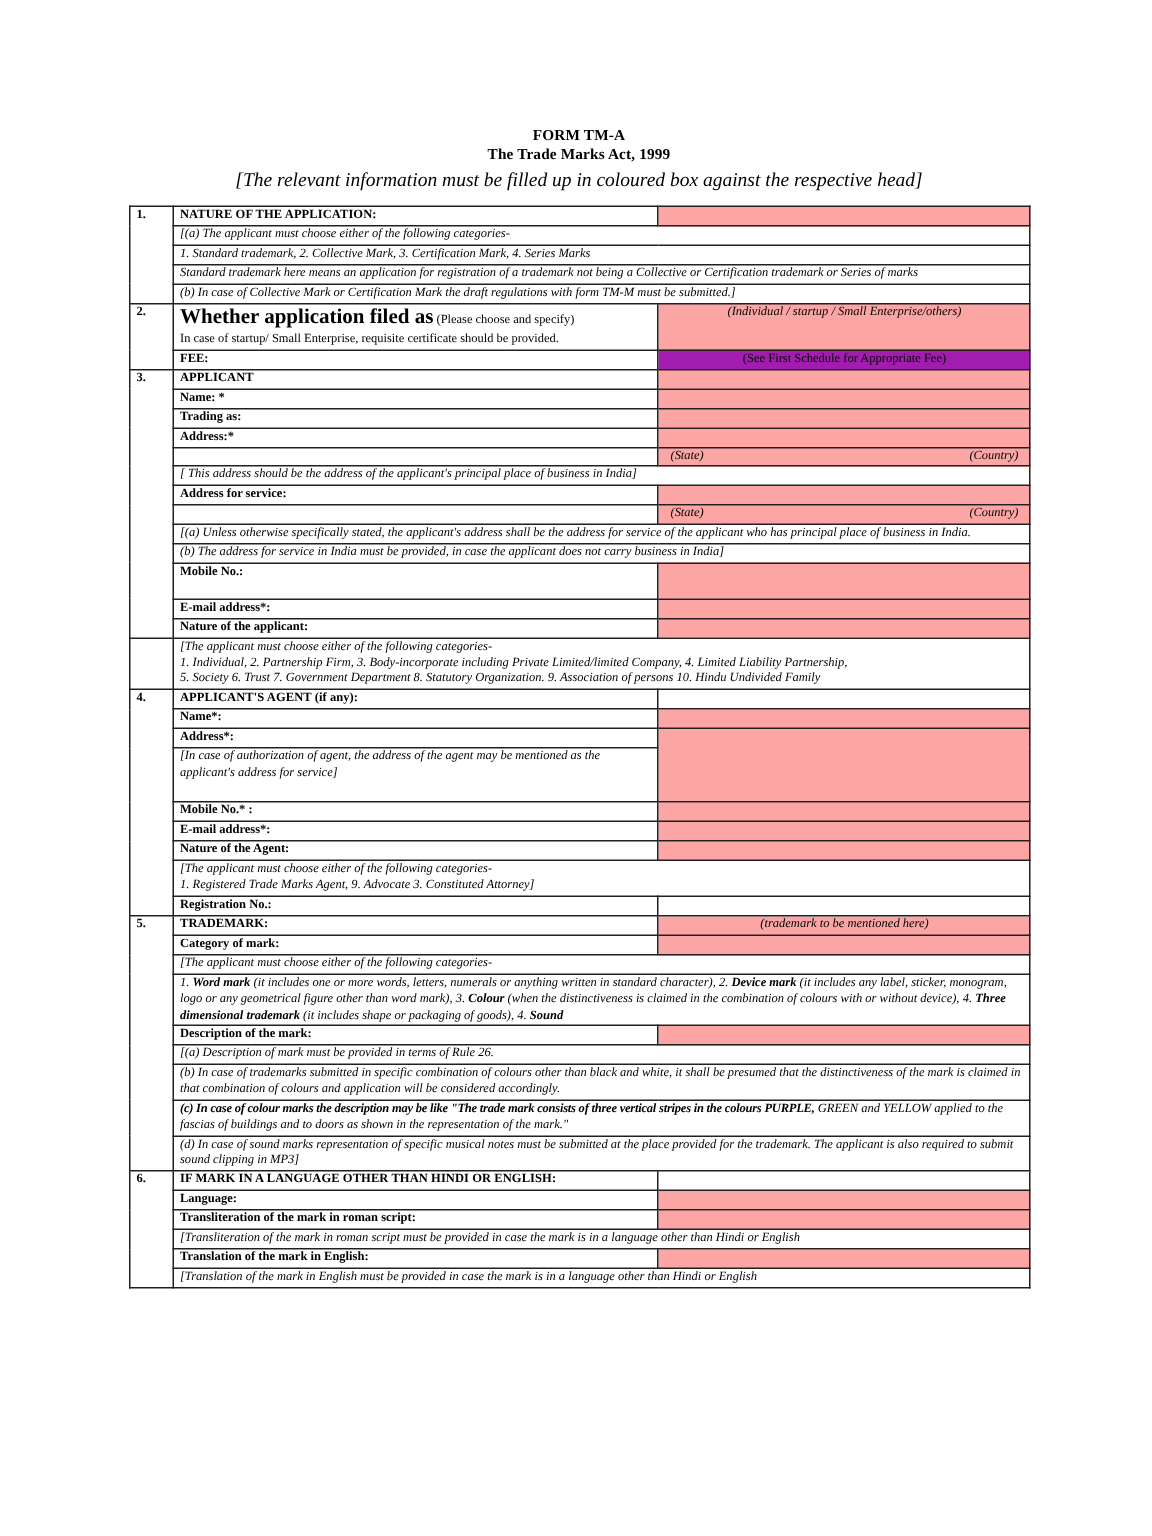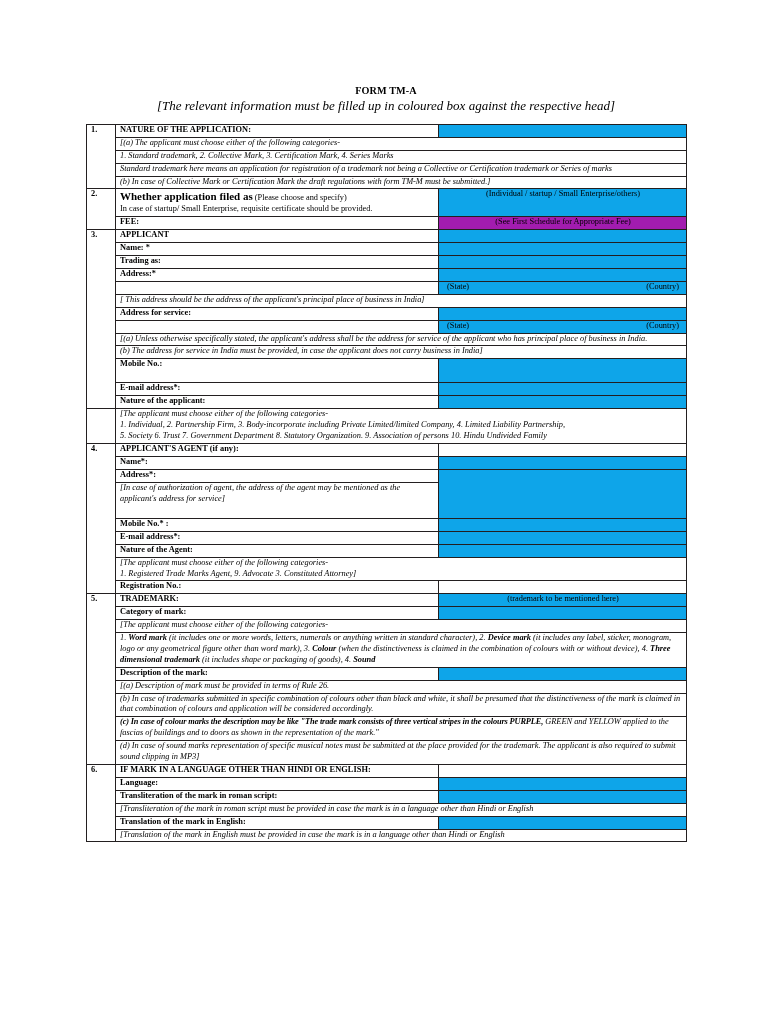--- a/index.html
+++ b/index.html
@@ -59,23 +59,23 @@
   col.cval  { width: 248px; }
 
   
   .num {
     text-align: left;
     font-weight: bold;
     font-size: 8.6px;
     padding-left: 6px;
   }
   .hd        { font-weight: bold; font-size: 9.1px; letter-spacing: .05px; }
-  .lbl       { font-weight: bold; font-size: 11px; }
+  .lbl       { font-weight: bold; font-size: 14px; }
   .ital      { font-style: italic; }
-  .green     { background: #0ea5e9; }
+  .green     { background: #fca5a5; font-style: italic; }
   .peach     { background: #a21caf; }
   .white     { background: #ffffff; }
   .ctr       { text-align: center; }
   .tiny      { font-size: 8.3px; }
 
   .statecountry {
     display: flex;
     justify-content: space-between;
     font-size: 8.3px;
     padding: 0 4px 0 4px;
@@ -93,20 +93,21 @@
   .tallbox    { height: 22px; }
   .tallbox2   { height: 34px; }
 </style>
 </head>
 <body>
 
 <div id="page">
 
   <div class="heading">
     <div class="ln">FORM TM-A</div>
+    <div class="ln">The Trade Marks Act, 1999</div>
     <div class="ln-note">[The relevant information must be filled up in coloured box against the respective head]</div>
   </div>
 
   <table class="form">
     <colgroup>
       <col class="cnum">
         <col class="clabel">
         <col class="cval">
     </colgroup>
     <tbody>

